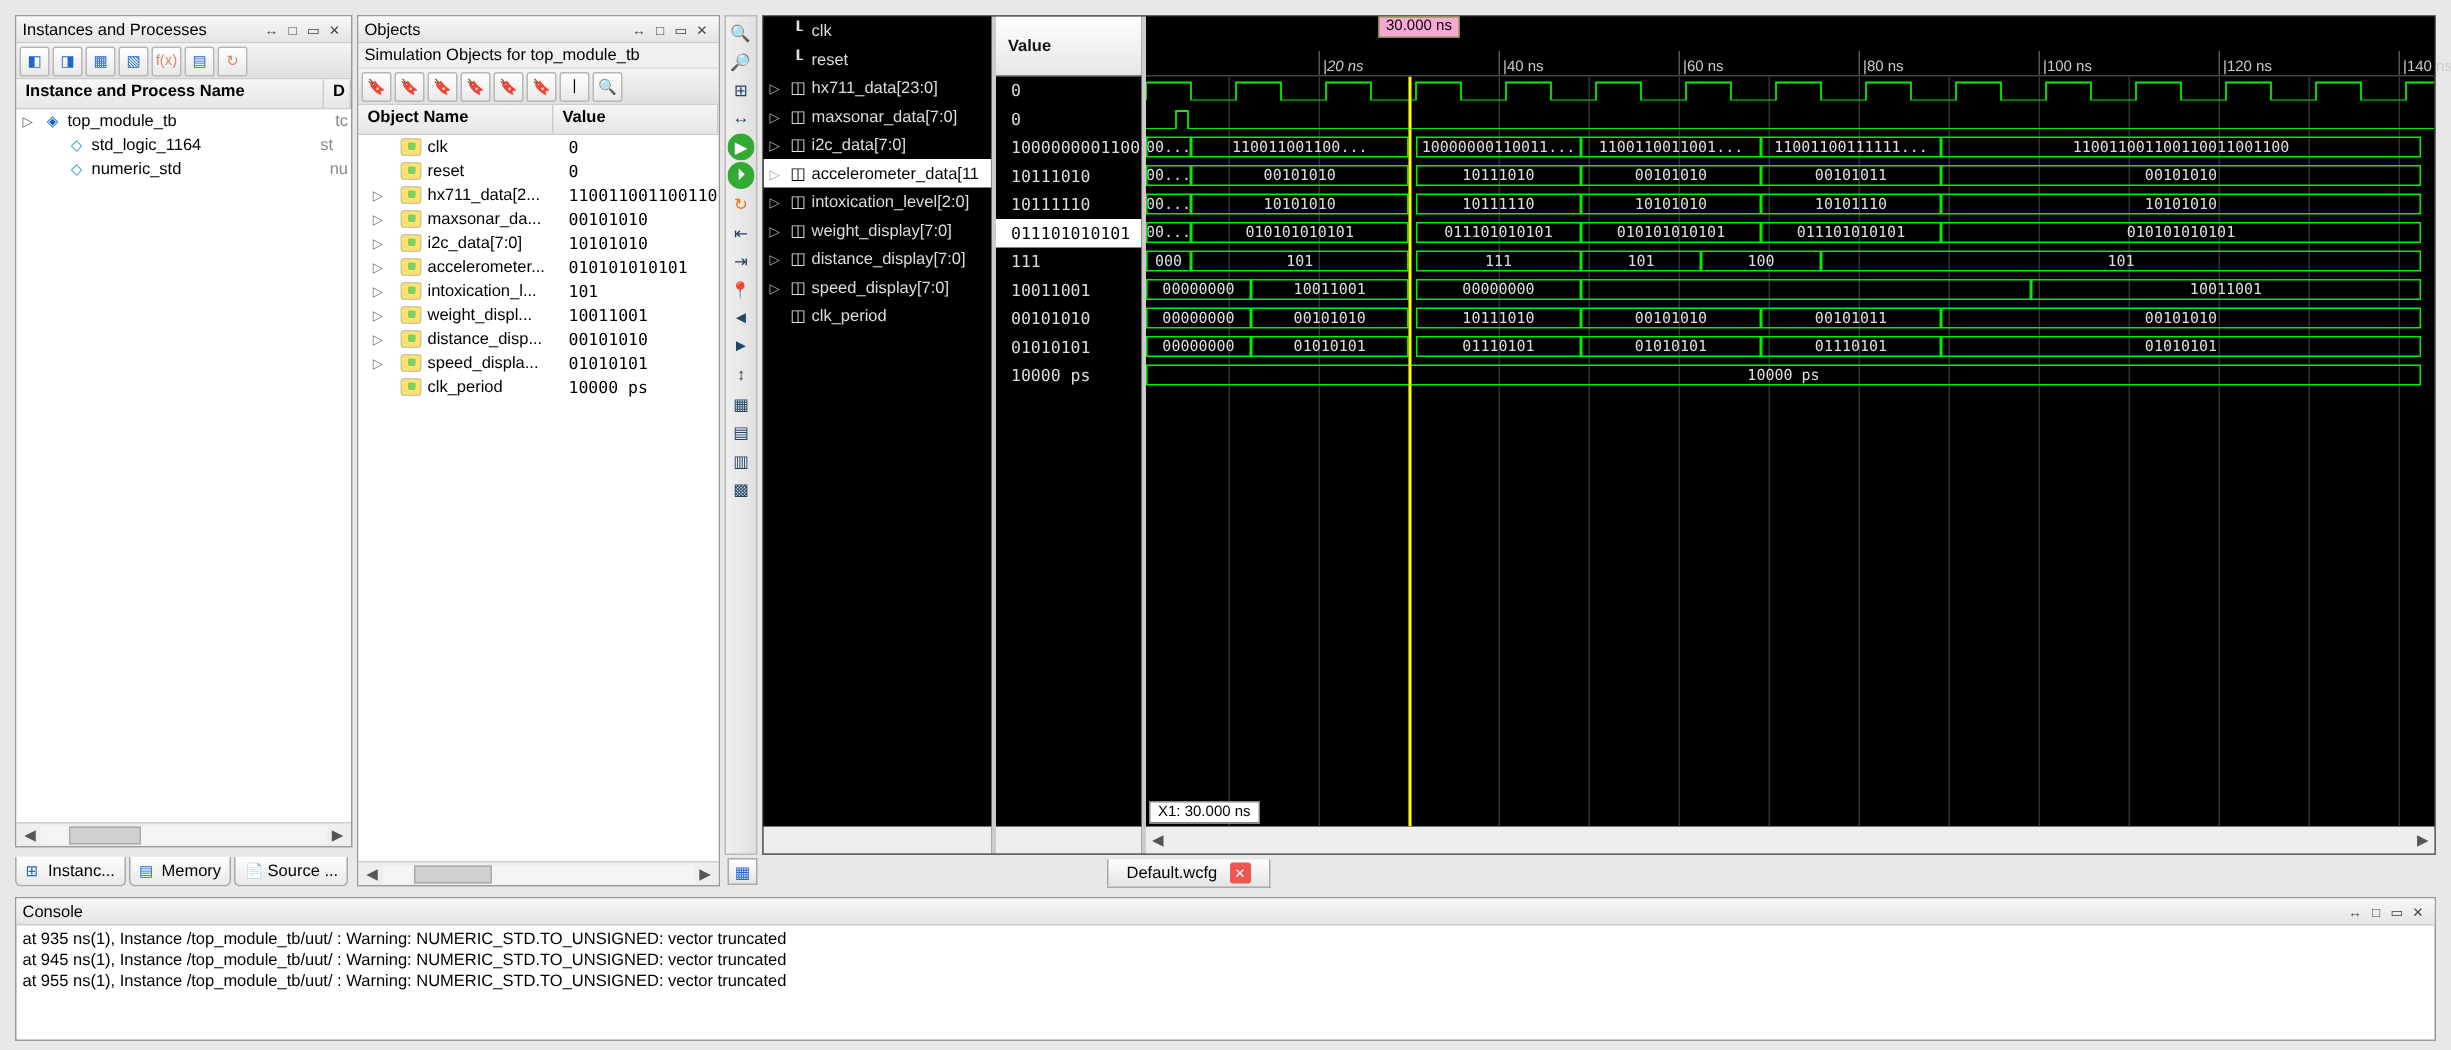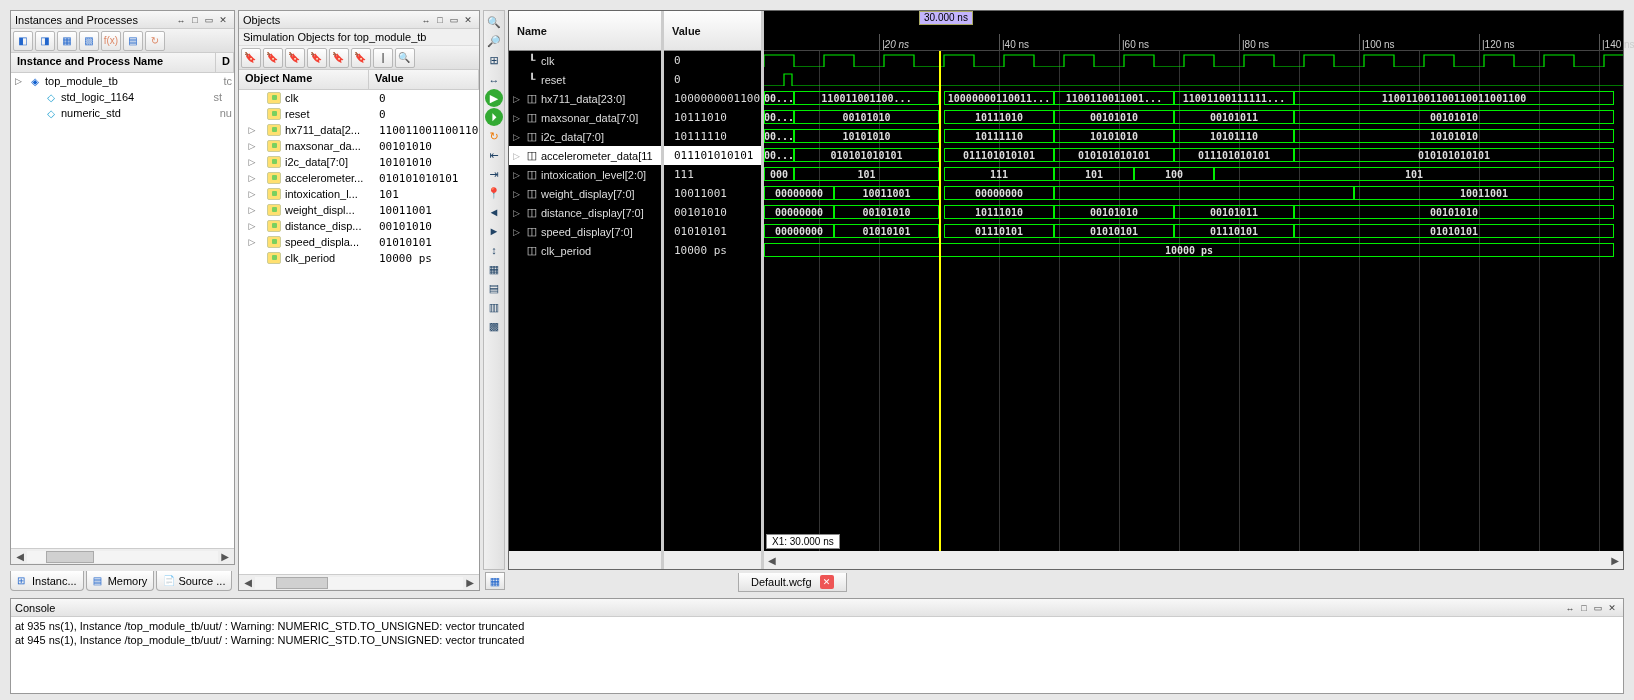--- a/index.html
+++ b/index.html
@@ -62,27 +62,27 @@
 .wave-plot { flex:1; display:flex; flex-direction:column; position:relative; }
 .wave-col-hdr { height:40px; background:linear-gradient(#fefefe,#e6e6e6); color:#111; font-weight:bold; padding:4px 8px; display:flex; align-items:center; border-bottom:1px solid #888; }
 .wave-row { height:19px; display:flex; align-items:center; color:#ddd; padding-left:4px; gap:2px; font-size:11px; position:relative; }
 .wave-row.sel { background:#fff; color:#000; }
 .wave-row .w-ico { width:14px; height:12px; display:inline-flex; align-items:center; justify-content:center; }
 .val-txt { font-family:monospace; font-size:11px; padding-left:6px; white-space:nowrap; overflow:hidden; }
 .wave-row .exp { width:10px; color:#aaa; font-size:9px; }
 
 
 .wave-plot-hdr { height:40px; background:#000; position:relative; border-bottom:1px solid #444; }
-.time-marker { position:absolute; top:0; height:14px; background:#c4b5fd; color:#000; font-size:10px; padding:0 4px; border:1px solid #aa6; z-index:5; }
+.time-marker { position:absolute; top:0; height:14px; background:#f9a8d4; color:#000; font-size:10px; padding:0 4px; border:1px solid #aa6; z-index:5; }
 .time-tick { position:absolute; bottom:0; color:#ccc; font-size:10px; height:16px; display:flex; align-items:flex-end; border-left:1px solid #555; padding-left:2px; white-space:nowrap; }
 .wave-plot-body { flex:1; position:relative; overflow:hidden; }
 .grid-line { position:absolute; top:0; bottom:0; width:1px; background:#333; }
 .cursor-line { position:absolute; top:0; bottom:0; width:2px; background:#ffff00; z-index:6; }
 .wave-lane { position:absolute; left:0; right:0; height:19px; display:flex; align-items:center; }
-.bus-seg { position:absolute; height:14px; top:2px; border:1px solid #0e0; color:#ddd; font-family:monospace; font-size:10px; display:flex; align-items:center; justify-content:center; overflow:hidden; padding:0 2px; white-space:nowrap;font-weight:bold; }
+.bus-seg { position:absolute; height:14px; top:2px; border:1px solid #0e0; color:#ddd; font-family:monospace; font-size:10px; display:flex; align-items:center; justify-content:center; overflow:hidden; padding:0 2px; white-space:nowrap; }
 .bus-seg::before,.bus-seg::after { content:""; position:absolute; top:50%; width:0; height:0; }
 .clk-wave { position:absolute; left:0; right:0; height:14px; top:2px; }
 .clk-wave svg { width:100%; height:100%; }
 
 .marker-label { position:absolute; bottom:2px; left:2px; background:#fff; border:1px solid #888; padding:1px 5px; font-size:10px; z-index:4; }
 .wave-hscroll-area { height:18px; background:#eee; display:flex; }
 
 
 #wave-tab { position:absolute; left:508px; top:572px; height:20px; display:flex; align-items:center; }
 .wave-tab-item { background:linear-gradient(#fefefe,#e4e4e4); border:1px solid #aaa; border-top:none; padding:2px 12px; display:flex; align-items:center; gap:8px; }
@@ -303,21 +303,20 @@
   <div class="vbtn">►</div>
   <div class="vbtn">↕</div>
   <div class="vbtn">▦</div>
   <div class="vbtn">▤</div>
   <div class="vbtn">▥</div>
   <div class="vbtn">▩</div>
 </div>
 
 <div id="wave">
   <div class="wave-names">
-    <div class="wave-col-hdr">Name</div>
     <div id="wave-names-body" style="flex:1;overflow:hidden">
         <div class="wave-row">
           <span class="exp"></span>
     <span class="w-ico">┖</span>
     <span>clk</span>
         </div>
         <div class="wave-row">
           <span class="exp"></span>
     <span class="w-ico">┖</span>
     <span>reset</span>
@@ -535,14 +534,15 @@
     <div class="panel-title-ctrls">
       <span class="panel-ctrl-ico">↔</span>
       <span class="panel-ctrl-ico">□</span>
       <span class="panel-ctrl-ico">▭</span>
       <span class="panel-ctrl-ico">✕</span>
     </div>
   </div>
   <div id="console-body">
       <div>at 935 ns(1), Instance /top_module_tb/uut/ : Warning: NUMERIC_STD.TO_UNSIGNED: vector truncated</div>
       <div>at 945 ns(1), Instance /top_module_tb/uut/ : Warning: NUMERIC_STD.TO_UNSIGNED: vector truncated</div>
+      <div>at 955 ns(1), Instance /top_module_tb/uut/ : Warning: NUMERIC_STD.TO_UNSIGNED: vector truncated</div>
     </div>
 </div>
 
 </body></html>

